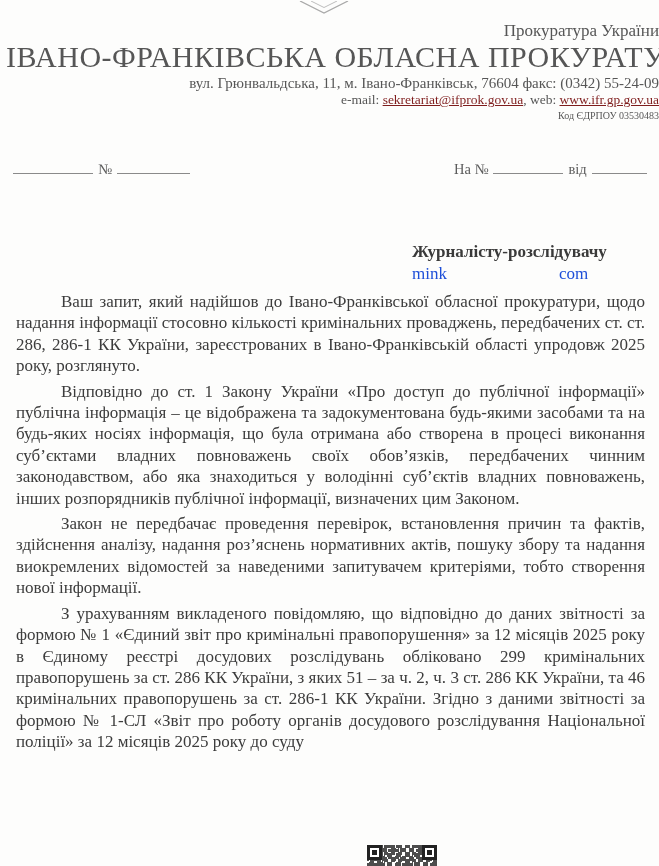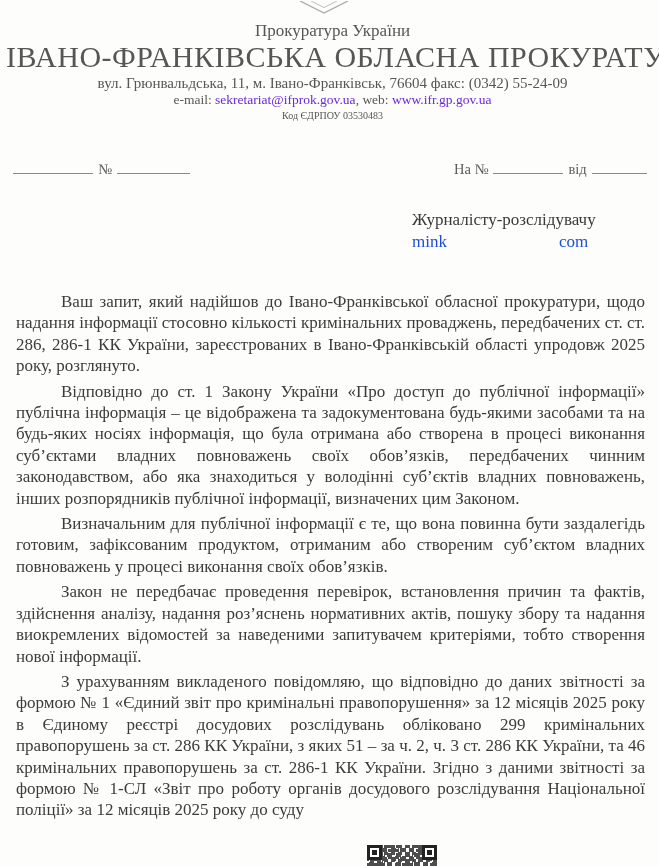--- a/index.html
+++ b/index.html
@@ -3,37 +3,37 @@
 <meta charset="utf-8">
 <style>
   html,body{margin:0;padding:0;background:#e9e9e9;}
   .page{
     position:relative; width:659px; height:866px; margin:0 auto;
     background:#fdfdfc; overflow:hidden;
     font-family:"Liberation Serif", serif; color:#3e3e3e;
   }
   
   .emblem{position:absolute; left:299px; top:0; width:50px; height:13px;}
-  .letterhead{position:absolute; top:20px; left:0; right:0; text-align:center; color:#565656;padding-left:6px;}
+  .letterhead{position:absolute; top:20px; left:0; right:0; text-align:right; color:#565656;padding-left:6px;}
   .lh-country{font-size:17px; line-height:21px;}
   .lh-org{font-size:30px; line-height:28px; margin-top:2px; letter-spacing:.5px; white-space:nowrap;}
   .lh-addr{font-size:15px; line-height:17px; margin-top:4px;}
   .lh-contact{font-size:13.5px; line-height:16px;}
-  .lh-link{color:#6d28d9; cursor:pointer;}
+  .lh-link{text-decoration:underline; color:#7f1d1d; cursor:pointer;}
   .lh-edrpou{font-size:10px; line-height:16px;}
   
   .refline{position:absolute; top:158px; left:0; right:0; height:22px; font-size:14.5px; color:#5c5c5c;}
   .ref-left{position:absolute; left:13px; top:0; white-space:nowrap;}
   .ref-right{position:absolute; left:454px; top:0; white-space:nowrap;}
   .blank{display:inline-block; border-bottom:1px solid #8a8a8a; height:15px; vertical-align:baseline;}
   .w80{width:80px;} .w73{width:73px;} .w70{width:70px;} .w55{width:55px;}
   .ref-gap{display:inline-block; width:5px;}
   
   .addressee{position:absolute; left:412px; top:209px; font-size:17px; line-height:22px; color:#3a3a3a;}
-  .addr-bold{font-weight:normal; white-space:nowrap;}
+  .addr-bold{font-weight:bold; white-space:nowrap;margin-top:32px;}
   .addr-contact{white-space:nowrap; color:#1d4ed8;}
   .addr-redact-gap{display:inline-block; width:112px;}
   
   .bodytext{
     position:absolute; left:12px; top:287px; width:637px;
     font-size:17px; line-height:21.4px; text-align:justify; color:#3c3c3c;
   }
   .bodytext p{margin:4px; text-indent:45px;}
   
   .qr{position:absolute; left:366px; top:844px; width:72px; height:72px; background:rgba(255,255,255,.72);}
@@ -75,21 +75,20 @@
   </div>
 
   <div class="addressee">
     <div class="addr-bold">Журналісту-розслідувачу</div>
     <div class="addr-contact"><span>mink</span><span class="addr-redact-gap"></span><span>com</span></div>
   </div>
 
   <div class="bodytext">
     <p>Ваш запит, який надійшов до Івано-Франківської обласної прокуратури, щодо надання інформації стосовно кількості кримінальних проваджень, передбачених ст. ст. 286, 286-1 КК України, зареєстрованих в Івано-Франківській області упродовж 2025 року, розглянуто.</p>
     <p>Відповідно до ст. 1 Закону України «Про доступ до публічної інформації» публічна інформація – це відображена та задокументована будь-якими засобами та на будь-яких носіях інформація, що була отримана або створена в процесі виконання суб’єктами владних повноважень своїх обов’язків, передбачених чинним законодавством, або яка знаходиться у володінні суб’єктів владних повноважень, інших розпорядників публічної інформації, визначених цим Законом.</p>
-    <p>Визначальним для публічної інформації є те, що вона повинна бути заздалегідь готовим, зафіксованим продуктом, отриманим або створеним суб’єктом владних повноважень у процесі виконання своїх обов’язків.</p>
     <p>Закон не передбачає проведення перевірок, встановлення причин та фактів, здійснення аналізу, надання роз’яснень нормативних актів, пошуку збору та надання виокремлених відомостей за наведеними запитувачем критеріями, тобто створення нової інформації.</p>
     <p>З урахуванням викладеного повідомляю, що відповідно до даних звітності за формою № 1 «Єдиний звіт про кримінальні правопорушення» за 12 місяців 2025 року в Єдиному реєстрі досудових розслідувань обліковано 299 кримінальних правопорушень за ст. 286 КК України, з яких 51 – за ч. 2, ч. 3 ст. 286 КК України, та 46 кримінальних правопорушень за ст. 286-1 КК України. Згідно з даними звітності за формою № 1-СЛ «Звіт про роботу органів досудового розслідування Національної поліції» за 12 місяців 2025 року до суду</p>
   </div>
 
   <div class="qr">
     <div class="qr-noise"></div>
     <div class="finder finder-tl"></div>
     <div class="finder finder-tr"></div>
   </div>
 

